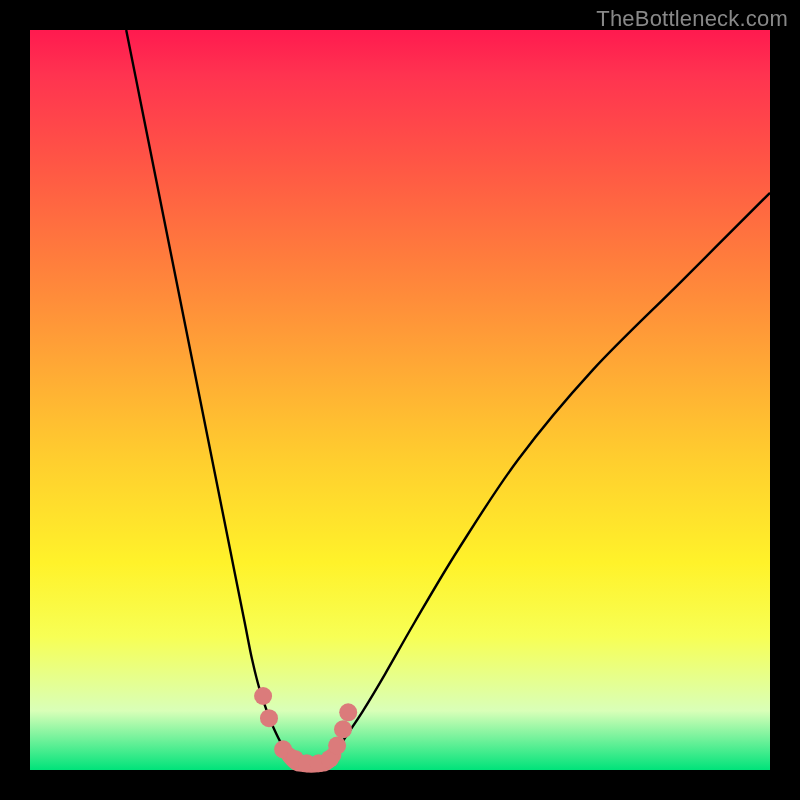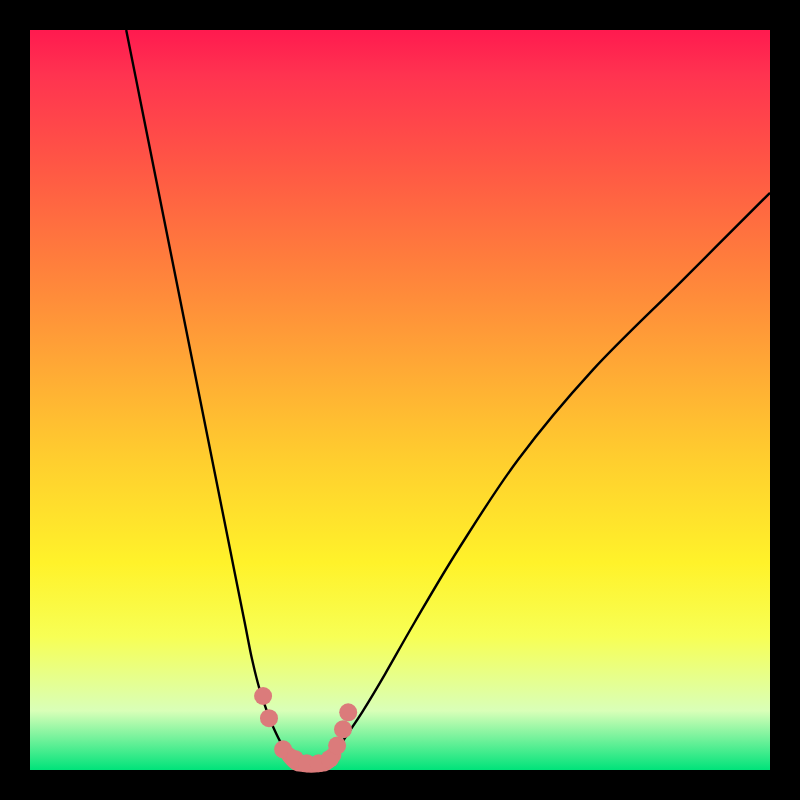--- a/index.html
+++ b/index.html
@@ -53,20 +53,21 @@
     top: 0;
     width: 740px;
     height: 740px;
     overflow: visible;
   }
 </style>
 </head>
 <body>
 
 <div class="frame">
+  <div class="watermark">TheBottleneck.com</div>
 
   <div class="plot-area">
     <svg class="curves" viewBox="0 0 740 740" preserveAspectRatio="none">
       <path d="M 96.2 0.0 C 98.7 12.3, 106.1 49.3, 111.0 74.0 C 115.9 98.7, 120.9 123.3, 125.8 148.0 C 130.7 172.7, 135.7 197.3, 140.6 222.0 C 145.5 246.7, 150.5 271.3, 155.4 296.0 C 160.3 320.7, 165.3 345.3, 170.2 370.0 C 175.1 394.7, 180.1 419.3, 185.0 444.0 C 189.9 468.7, 194.9 493.3, 199.8 518.0 C 204.7 542.7, 210.9 573.5, 214.6 592.0 C 218.3 610.5, 219.5 617.9, 222.0 629.0 C 224.5 640.1, 226.9 650.0, 229.4 658.6 C 231.9 667.2, 234.3 674.0, 236.8 680.8 C 239.3 687.6, 241.7 693.8, 244.2 699.3 C 246.7 704.8, 249.1 709.8, 251.6 714.1 C 254.1 718.4, 256.5 722.1, 259.0 725.2 C 261.5 728.3, 265.2 731.4, 266.4 732.6" fill="none" stroke="#000" stroke-width="2.4" id="curve-left"></path>
       <path d="M 296.0 732.6 C 297.2 731.4, 300.9 728.3, 303.4 725.2 C 305.9 722.1, 308.3 717.8, 310.8 714.1 C 313.3 710.4, 314.5 708.5, 318.2 703.0 C 321.9 697.5, 326.8 690.7, 333.0 680.8 C 339.2 670.9, 346.6 658.6, 355.2 643.8 C 363.8 629.0, 372.5 613.0, 384.8 592.0 C 397.1 571.0, 411.9 545.1, 429.2 518.0 C 446.5 490.9, 466.2 458.8, 488.4 429.2 C 510.6 399.6, 535.3 370.0, 562.4 340.4 C 589.5 310.8, 621.6 281.2, 651.2 251.6 C 680.8 222.0, 725.2 177.6, 740.0 162.8" fill="none" stroke="#000" stroke-width="2.4" id="curve-right"></path>
       <path d="M 259.0 725.2 C 260.2 726.4, 263.9 731.1, 266.4 732.6 C 268.9 734.1, 271.3 733.7, 273.8 734.1 C 276.3 734.5, 278.7 734.8, 281.2 734.8 C 283.7 734.8, 286.1 734.5, 288.6 734.1 C 291.1 733.7, 293.5 734.1, 296.0 732.6 C 298.5 731.1, 302.2 726.4, 303.4 725.2" fill="none" stroke="#db7b7b" stroke-width="16" stroke-linecap="round" stroke-linejoin="round" id="valley-floor"></path>
       <g id="markers">
           <circle cx="233.1" cy="666.0" r="9" fill="#db7b7b"></circle>
           <circle cx="239.0" cy="688.2" r="9" fill="#db7b7b"></circle>
           <circle cx="253.1" cy="719.3" r="9" fill="#db7b7b"></circle>

